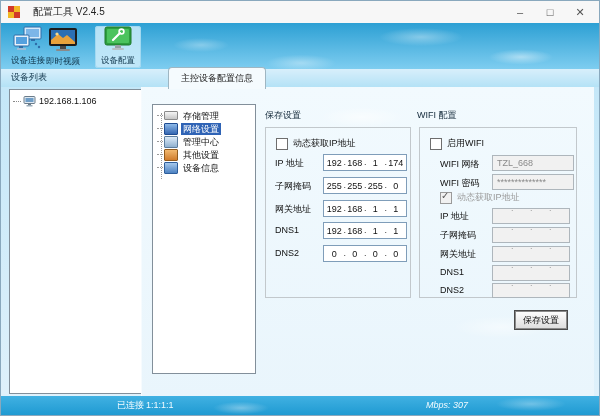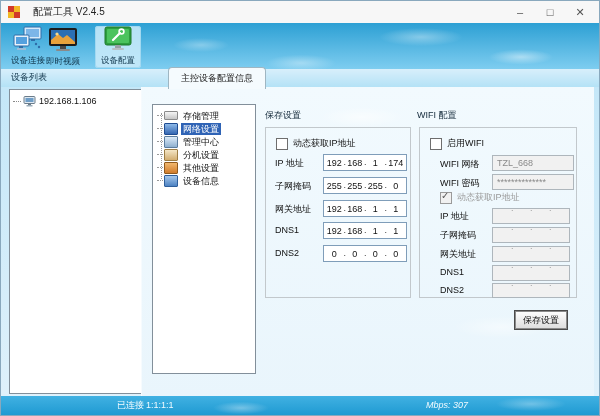--- a/index.html
+++ b/index.html
@@ -187,24 +187,20 @@
           </div>
           <div class="trow">
             <span class="ti ti-network"></span>
             <span class="tlabel sel">网络设置</span>
           </div>
           <div class="trow">
             <span class="ti ti-management"></span>
             <span class="tlabel">管理中心</span>
           </div>
           <div class="trow">
-            <span class="ti ti-extension"></span>
-            <span class="tlabel">分机设置</span>
-          </div>
-          <div class="trow">
             <span class="ti ti-misc"></span>
             <span class="tlabel">其他设置</span>
           </div>
           <div class="trow">
             <span class="ti ti-info"></span>
             <span class="tlabel">设备信息</span>
           </div>
         </div>
       </div>
 

